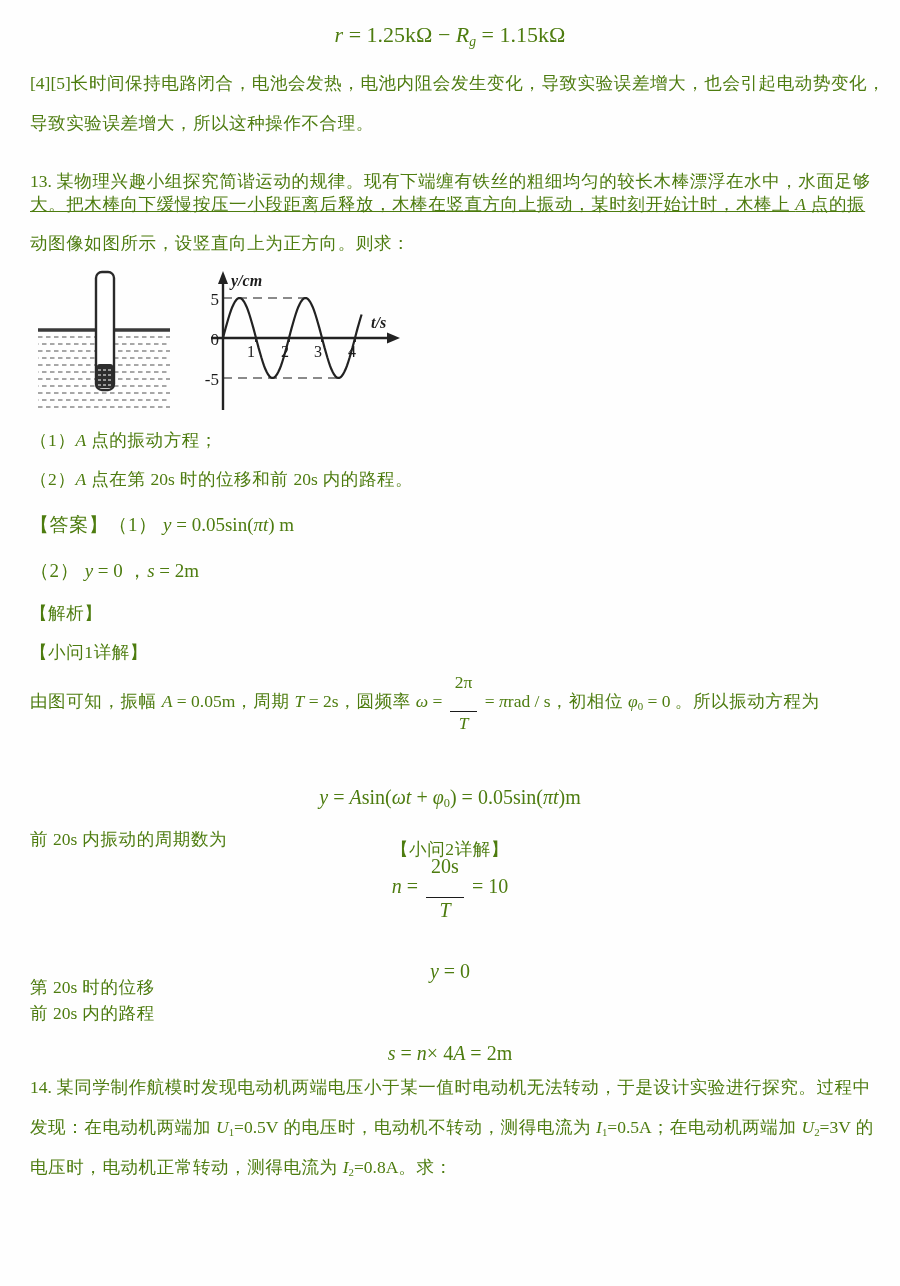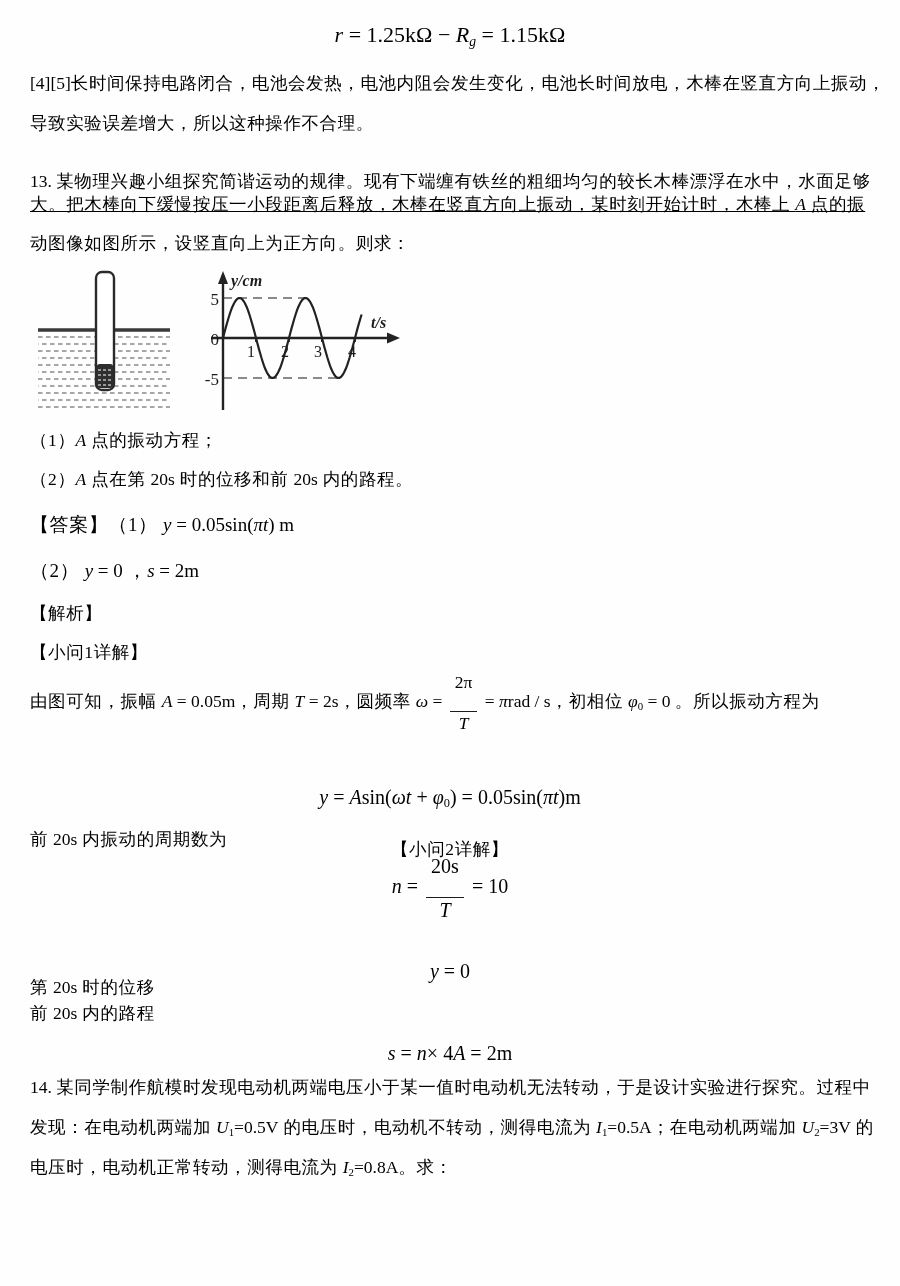--- a/index.html
+++ b/index.html
@@ -1,21 +1,21 @@
 <!DOCTYPE html>
 <html><head>
 <meta charset="utf-8">
 <style>
   html,body { margin:0; padding:0; background:#e8e8e8; }
   .page {
     position:relative;
     width:900px; height:1286px;
     margin:0 auto;
     background:#fefefe;
-    color:#000000;
+    color:#4d7c0f;
     font-family:"Liberation Serif","DejaVu Serif",serif;
     font-size:17.5px;
     overflow:hidden;
   }
   .line {
     position:absolute;
     left:30px;
     width:840px;
     white-space:pre;
     line-height:1.35;
@@ -37,21 +37,21 @@
   .figure svg { position:absolute; top:0; }
   svg text { font-family:"Liberation Serif","DejaVu Serif",serif; fill:#1b1b1b; }
 </style>
 </head>
 <body>
 
 <div class="page">
 
   <div id="lines">
       <div class="line center" style="top: 20px; font-size: 22px;"><span class="it">r</span><span class="rm"> = 1.25kΩ − </span><span class="it">R</span><span class="sb it">g</span><span class="rm"> = 1.15kΩ</span></div>
-      <div class="line" style="top: 72px;"><span class="rm">[4][5]</span><span class="zh">长时间保持电路闭合，电池会发热，电池内阻会发生变化，电池长时间放电，木棒在竖直方向上振动，</span></div>
+      <div class="line" style="top: 72px;"><span class="rm">[4][5]</span><span class="zh">长时间保持电路闭合，电池会发热，电池内阻会发生变化，导致实验误差增大，也会引起电动势变化，</span></div>
       <div class="line" style="top: 112px;"><span class="zh">导致实验误差增大，所以这种操作不合理。</span></div>
       <div class="line" style="top: 170px;"><span class="rm">13. </span><span class="zh">某物理兴趣小组探究简谐运动的规律。现有下端缠有铁丝的粗细均匀的较长木棒漂浮在水中，水面足够</span></div>
       <div class="line" style="top: 193px; text-decoration: underline;"><span class="zh">大。把木棒向下缓慢按压一小段距离后释放，木棒在竖直方向上振动，某时刻开始计时，木棒上 </span><span class="it">A</span><span class="zh"> 点的振</span></div>
       <div class="line" style="top: 232px;"><span class="zh">动图像如图所示，设竖直向上为正方向。则求：</span></div>
       <div class="line" style="top: 429px;"><span class="zh">（1）</span><span class="it">A</span><span class="zh"> 点的振动方程；</span></div>
       <div class="line" style="top: 468px;"><span class="zh">（2）</span><span class="it">A</span><span class="zh"> 点在第 </span><span class="rm">20s</span><span class="zh"> 时的位移和前 </span><span class="rm">20s</span><span class="zh"> 内的路程。</span></div>
       <div class="line" style="top: 512px; font-size: 19px;"><span class="zh">【答案】（1） </span><span class="it">y</span><span class="rm"> = 0.05sin(</span><span class="it">πt</span><span class="rm">) m</span></div>
       <div class="line" style="top: 558px; font-size: 19px;"><span class="zh">（2） </span><span class="it">y</span><span class="rm"> = 0 </span><span class="zh">，</span><span class="it">s</span><span class="rm"> = 2m</span></div>
       <div class="line" style="top: 602px;"><span class="zh">【解析】</span></div>
       <div class="line" style="top: 641px;"><span class="zh">【小问1详解】</span></div>

